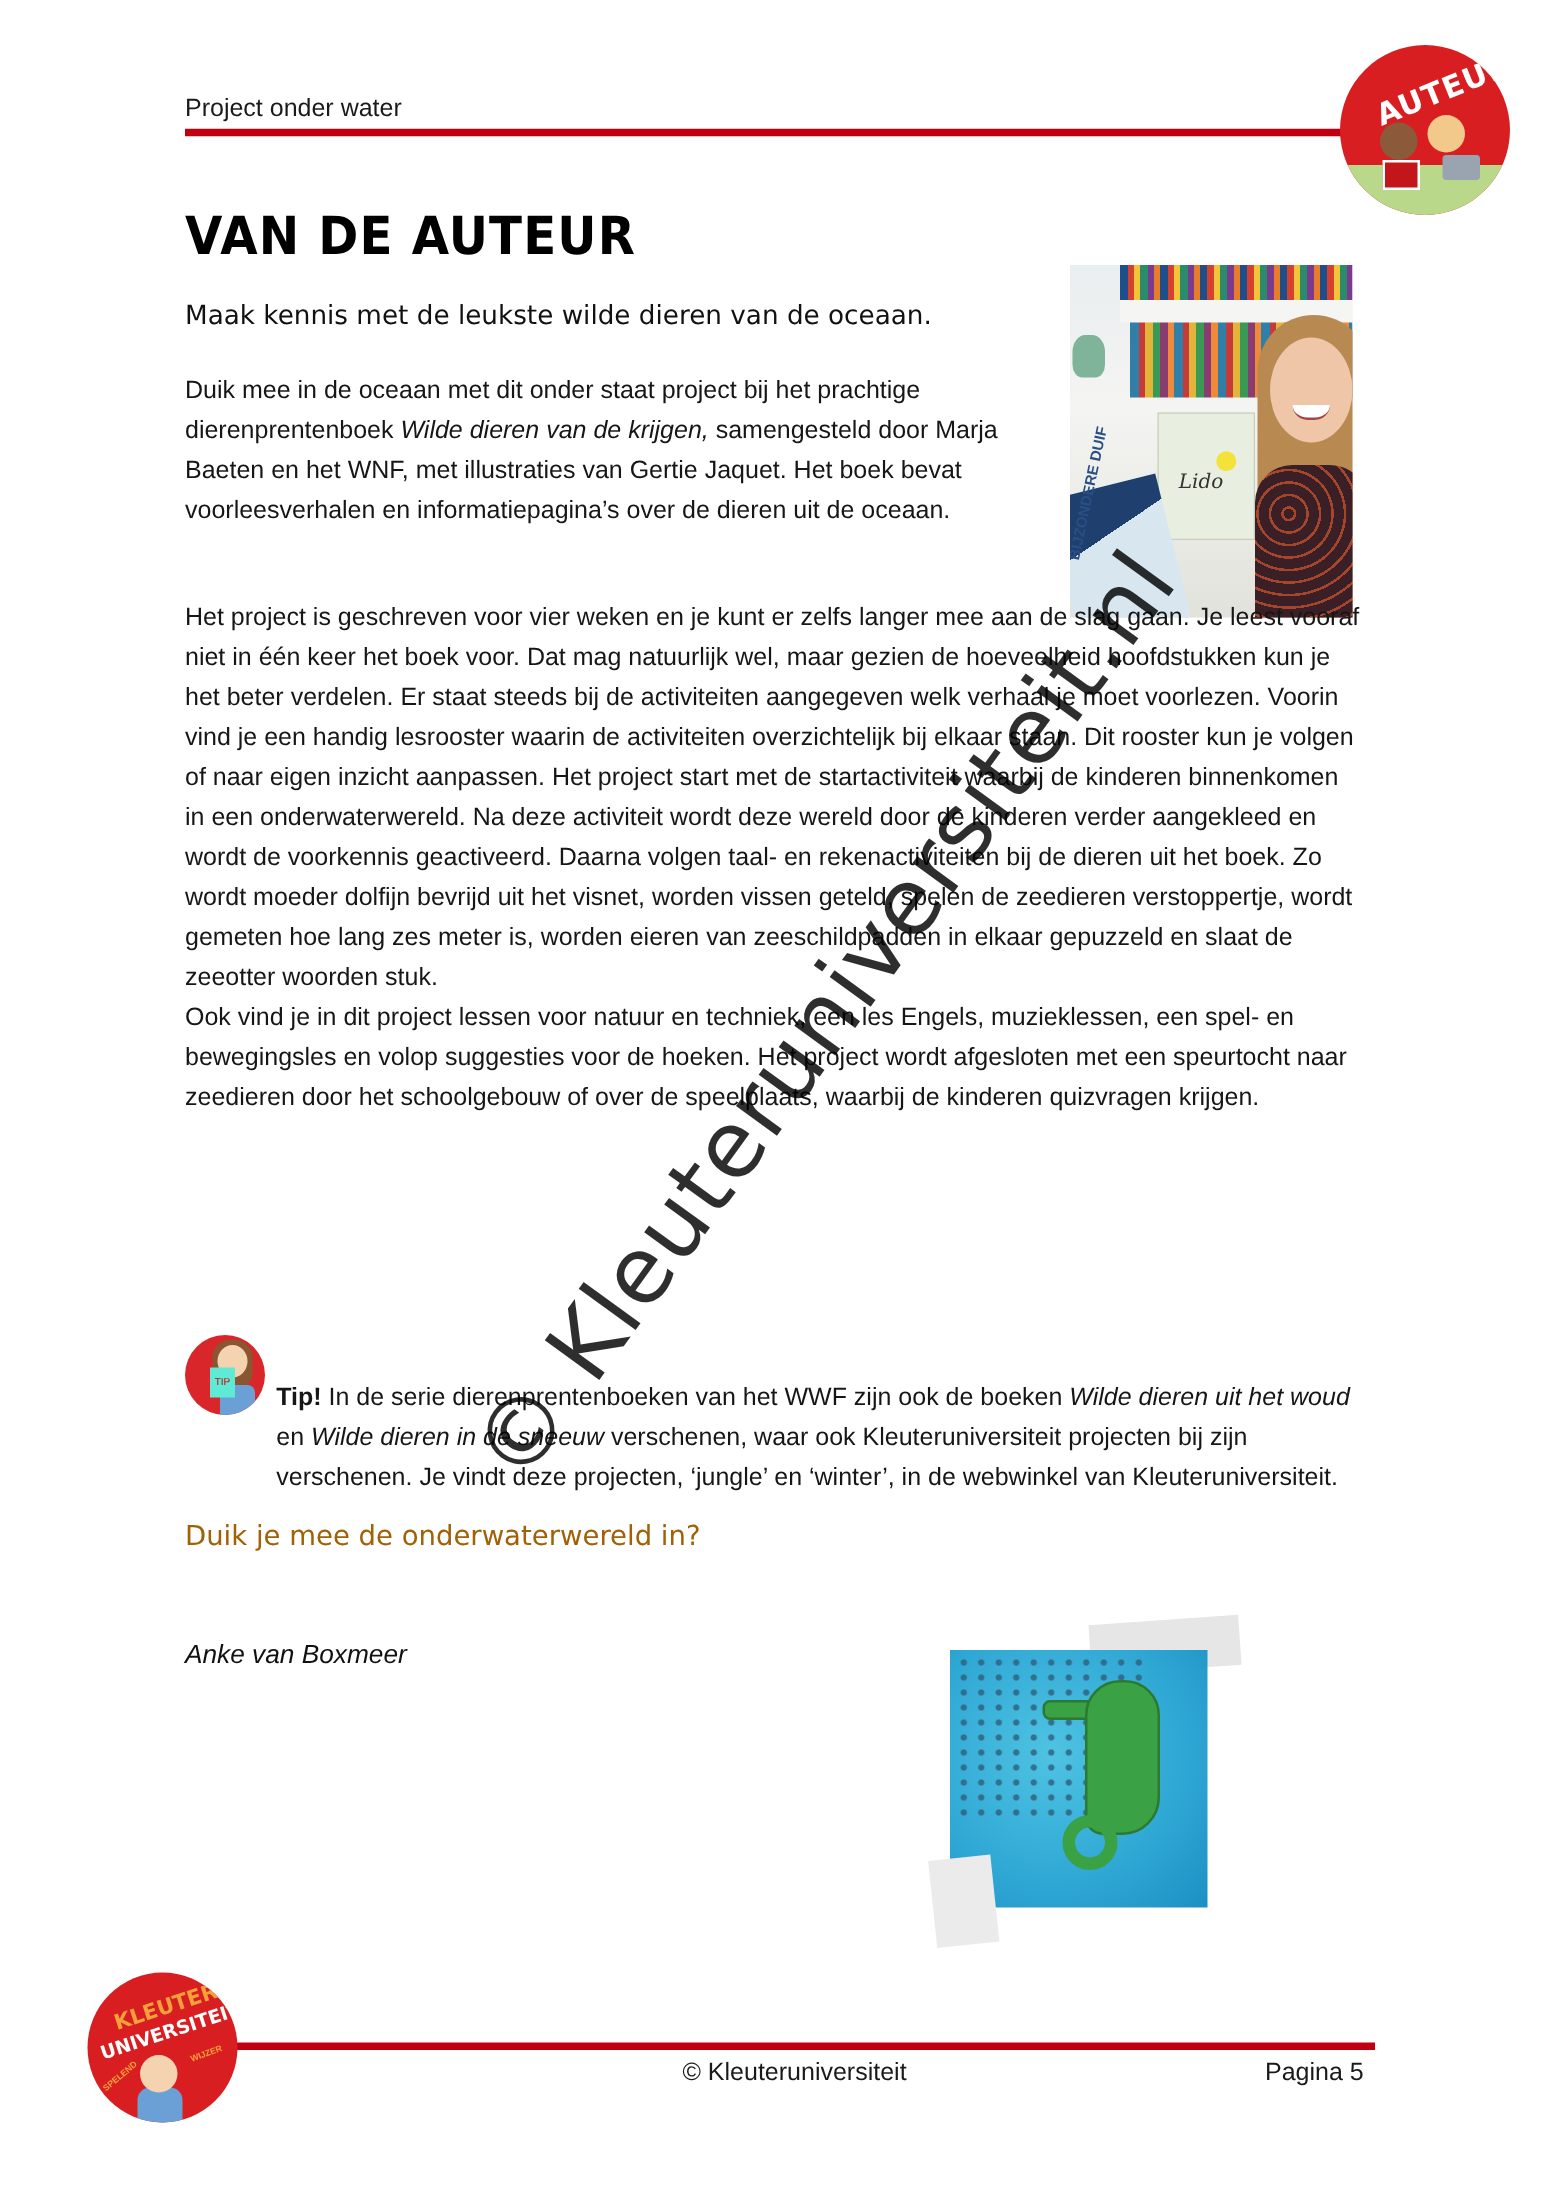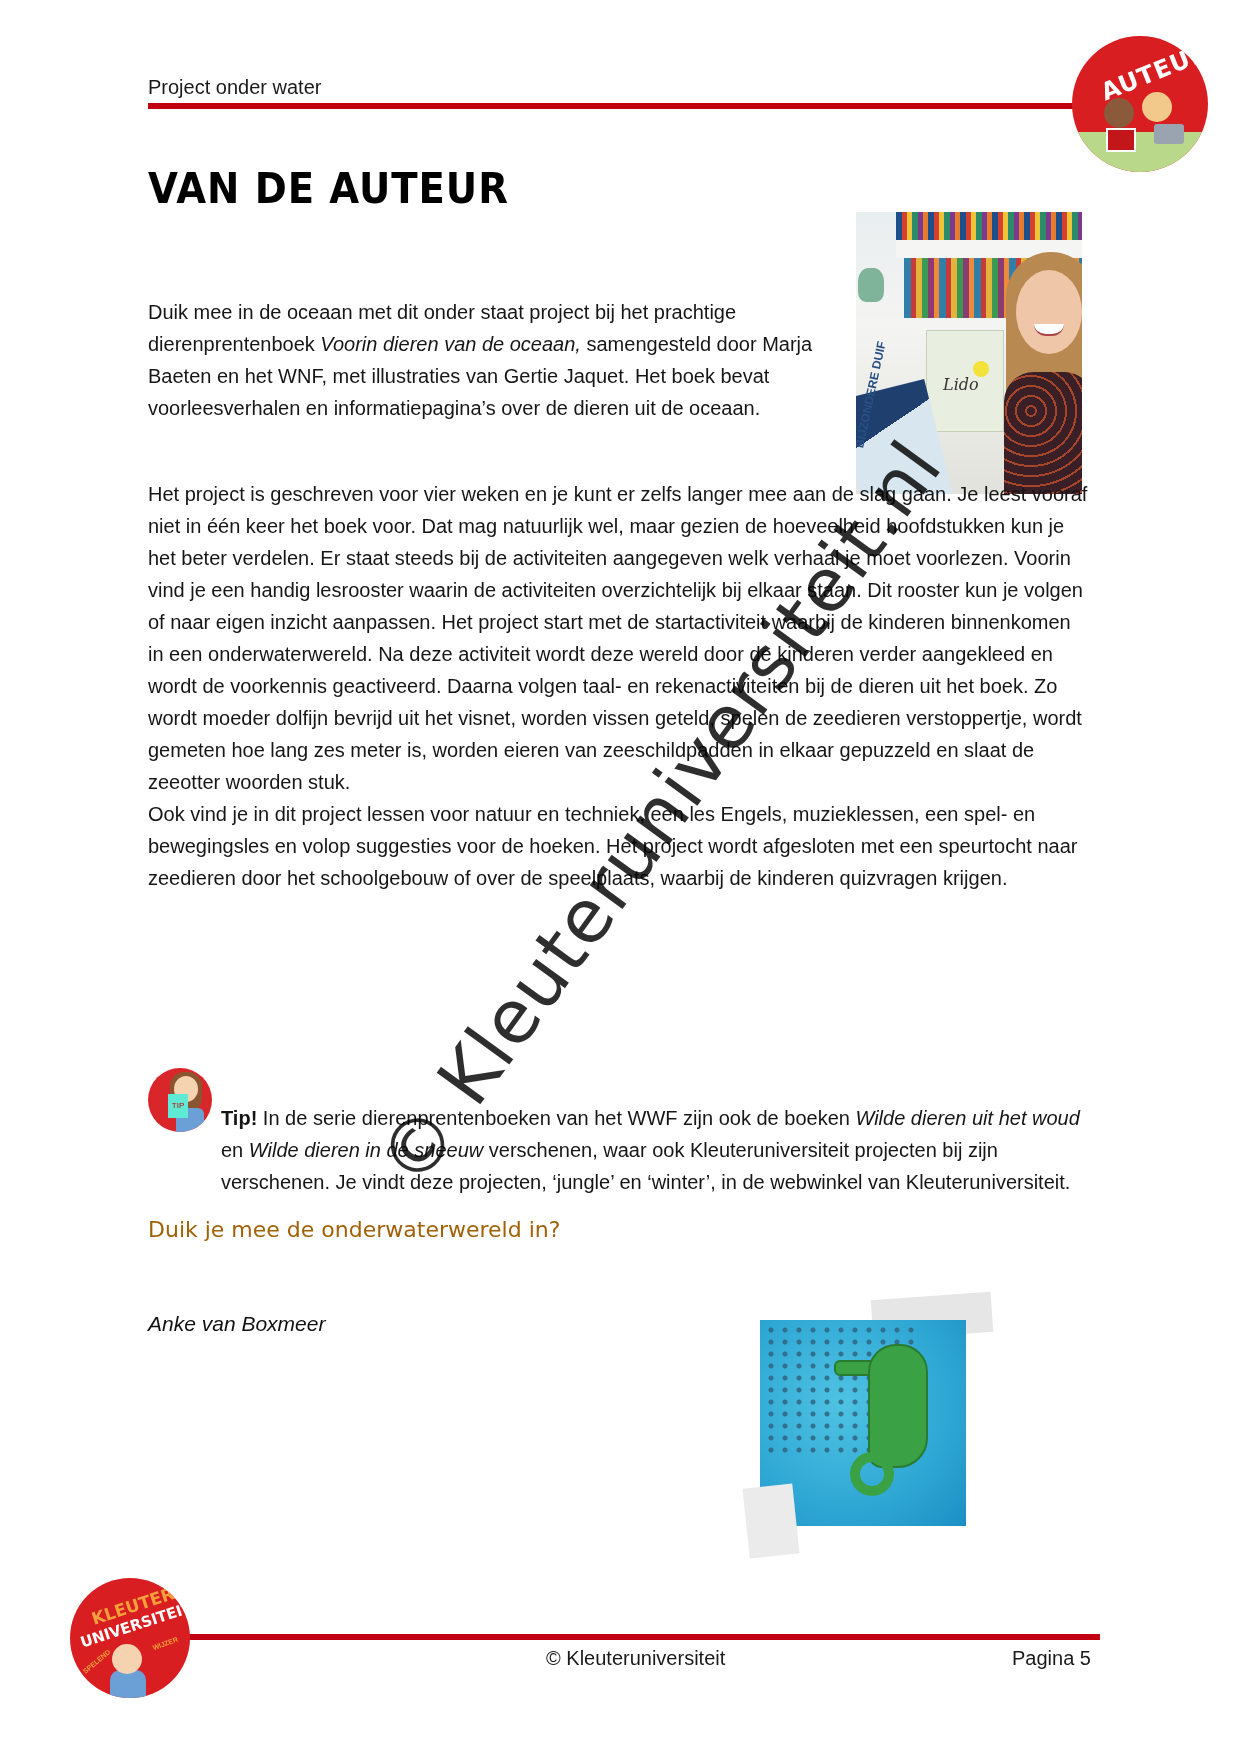--- a/index.html
+++ b/index.html
@@ -104,20 +104,21 @@
   <div class="badge-top">
     <div class="floor"></div>
     <div class="label">AUTEUR</div>
     <div class="kid1"></div>
     <div class="kid2"></div>
     <div class="book"></div>
     <div class="laptop"></div>
   </div>
 
   <div class="title">VAN DE AUTEUR</div>
+  <div class="intro">Maak kennis met de leukste wilde dieren van de oceaan.</div>
 
   <div class="photo-author">
     <div class="shelf1"></div>
     <div class="shelf-board"></div>
     <div class="shelf2"></div>
     <div class="vase"></div>
     <div class="book-lido">
       <div class="sun"></div>
       <div class="t">Lido</div>
     </div>
@@ -125,21 +126,21 @@
     <div class="person-body"></div>
     <div class="person-face"></div>
     <div class="person-smile"></div>
     <div class="book-duif">
       <div class="t">BIJZONDERE DUIF</div>
     </div>
   </div>
 
   <div class="body p1">
     <p>
-      <span>Duik mee in de oceaan met dit onder staat project bij het prachtige dierenprentenboek </span><em>Voorin dieren van de oceaan,</em><span> samengesteld door Marja Baeten en het WNF, met illustraties van Gertie Jaquet. Het boek bevat voorleesverhalen en informatiepagina’s over de dieren uit de oceaan.</span>
+      <span>Duik mee in de oceaan met dit onder staat project bij het prachtige dierenprentenboek </span><em>Wilde dieren van de krijgen,</em><span> samengesteld door Marja Baeten en het WNF, met illustraties van Gertie Jaquet. Het boek bevat voorleesverhalen en informatiepagina’s over de dieren uit de oceaan.</span>
     </p>
   </div>
 
   <div class="body p2">
     <p style="width:940px; text-indent:0;">Het project is geschreven voor vier weken en je kunt er zelfs langer mee aan de slag gaan. Je leest vooraf niet in één keer het boek voor. Dat mag natuurlijk wel, maar gezien de hoeveelheid hoofdstukken kun je het beter verdelen. Er staat steeds bij de activiteiten aangegeven welk verhaal je moet voorlezen. Voorin vind je een handig lesrooster waarin de activiteiten overzichtelijk bij elkaar staan. Dit rooster kun je volgen of naar eigen inzicht aanpassen. Het project start met de startactiviteit waarbij de kinderen binnenkomen in een onderwaterwereld. Na deze activiteit wordt deze wereld door de kinderen verder aangekleed en wordt de voorkennis geactiveerd. Daarna volgen taal- en rekenactiviteiten bij de dieren uit het boek. Zo wordt moeder dolfijn bevrijd uit het visnet, worden vissen geteld, spelen de zeedieren verstoppertje, wordt gemeten hoe lang zes meter is, worden eieren van zeeschildpadden in elkaar gepuzzeld en slaat de zeeotter woorden stuk.</p>
     <p>Ook vind je in dit project lessen voor natuur en techniek, een les Engels, muzieklessen, een spel- en bewegingsles en volop suggesties voor de hoeken. Het project wordt afgesloten met een speurtocht naar zeedieren door het schoolgebouw of over de speelplaats, waarbij de kinderen quizvragen krijgen.</p>
   </div>
 
 
   <div class="tip">

